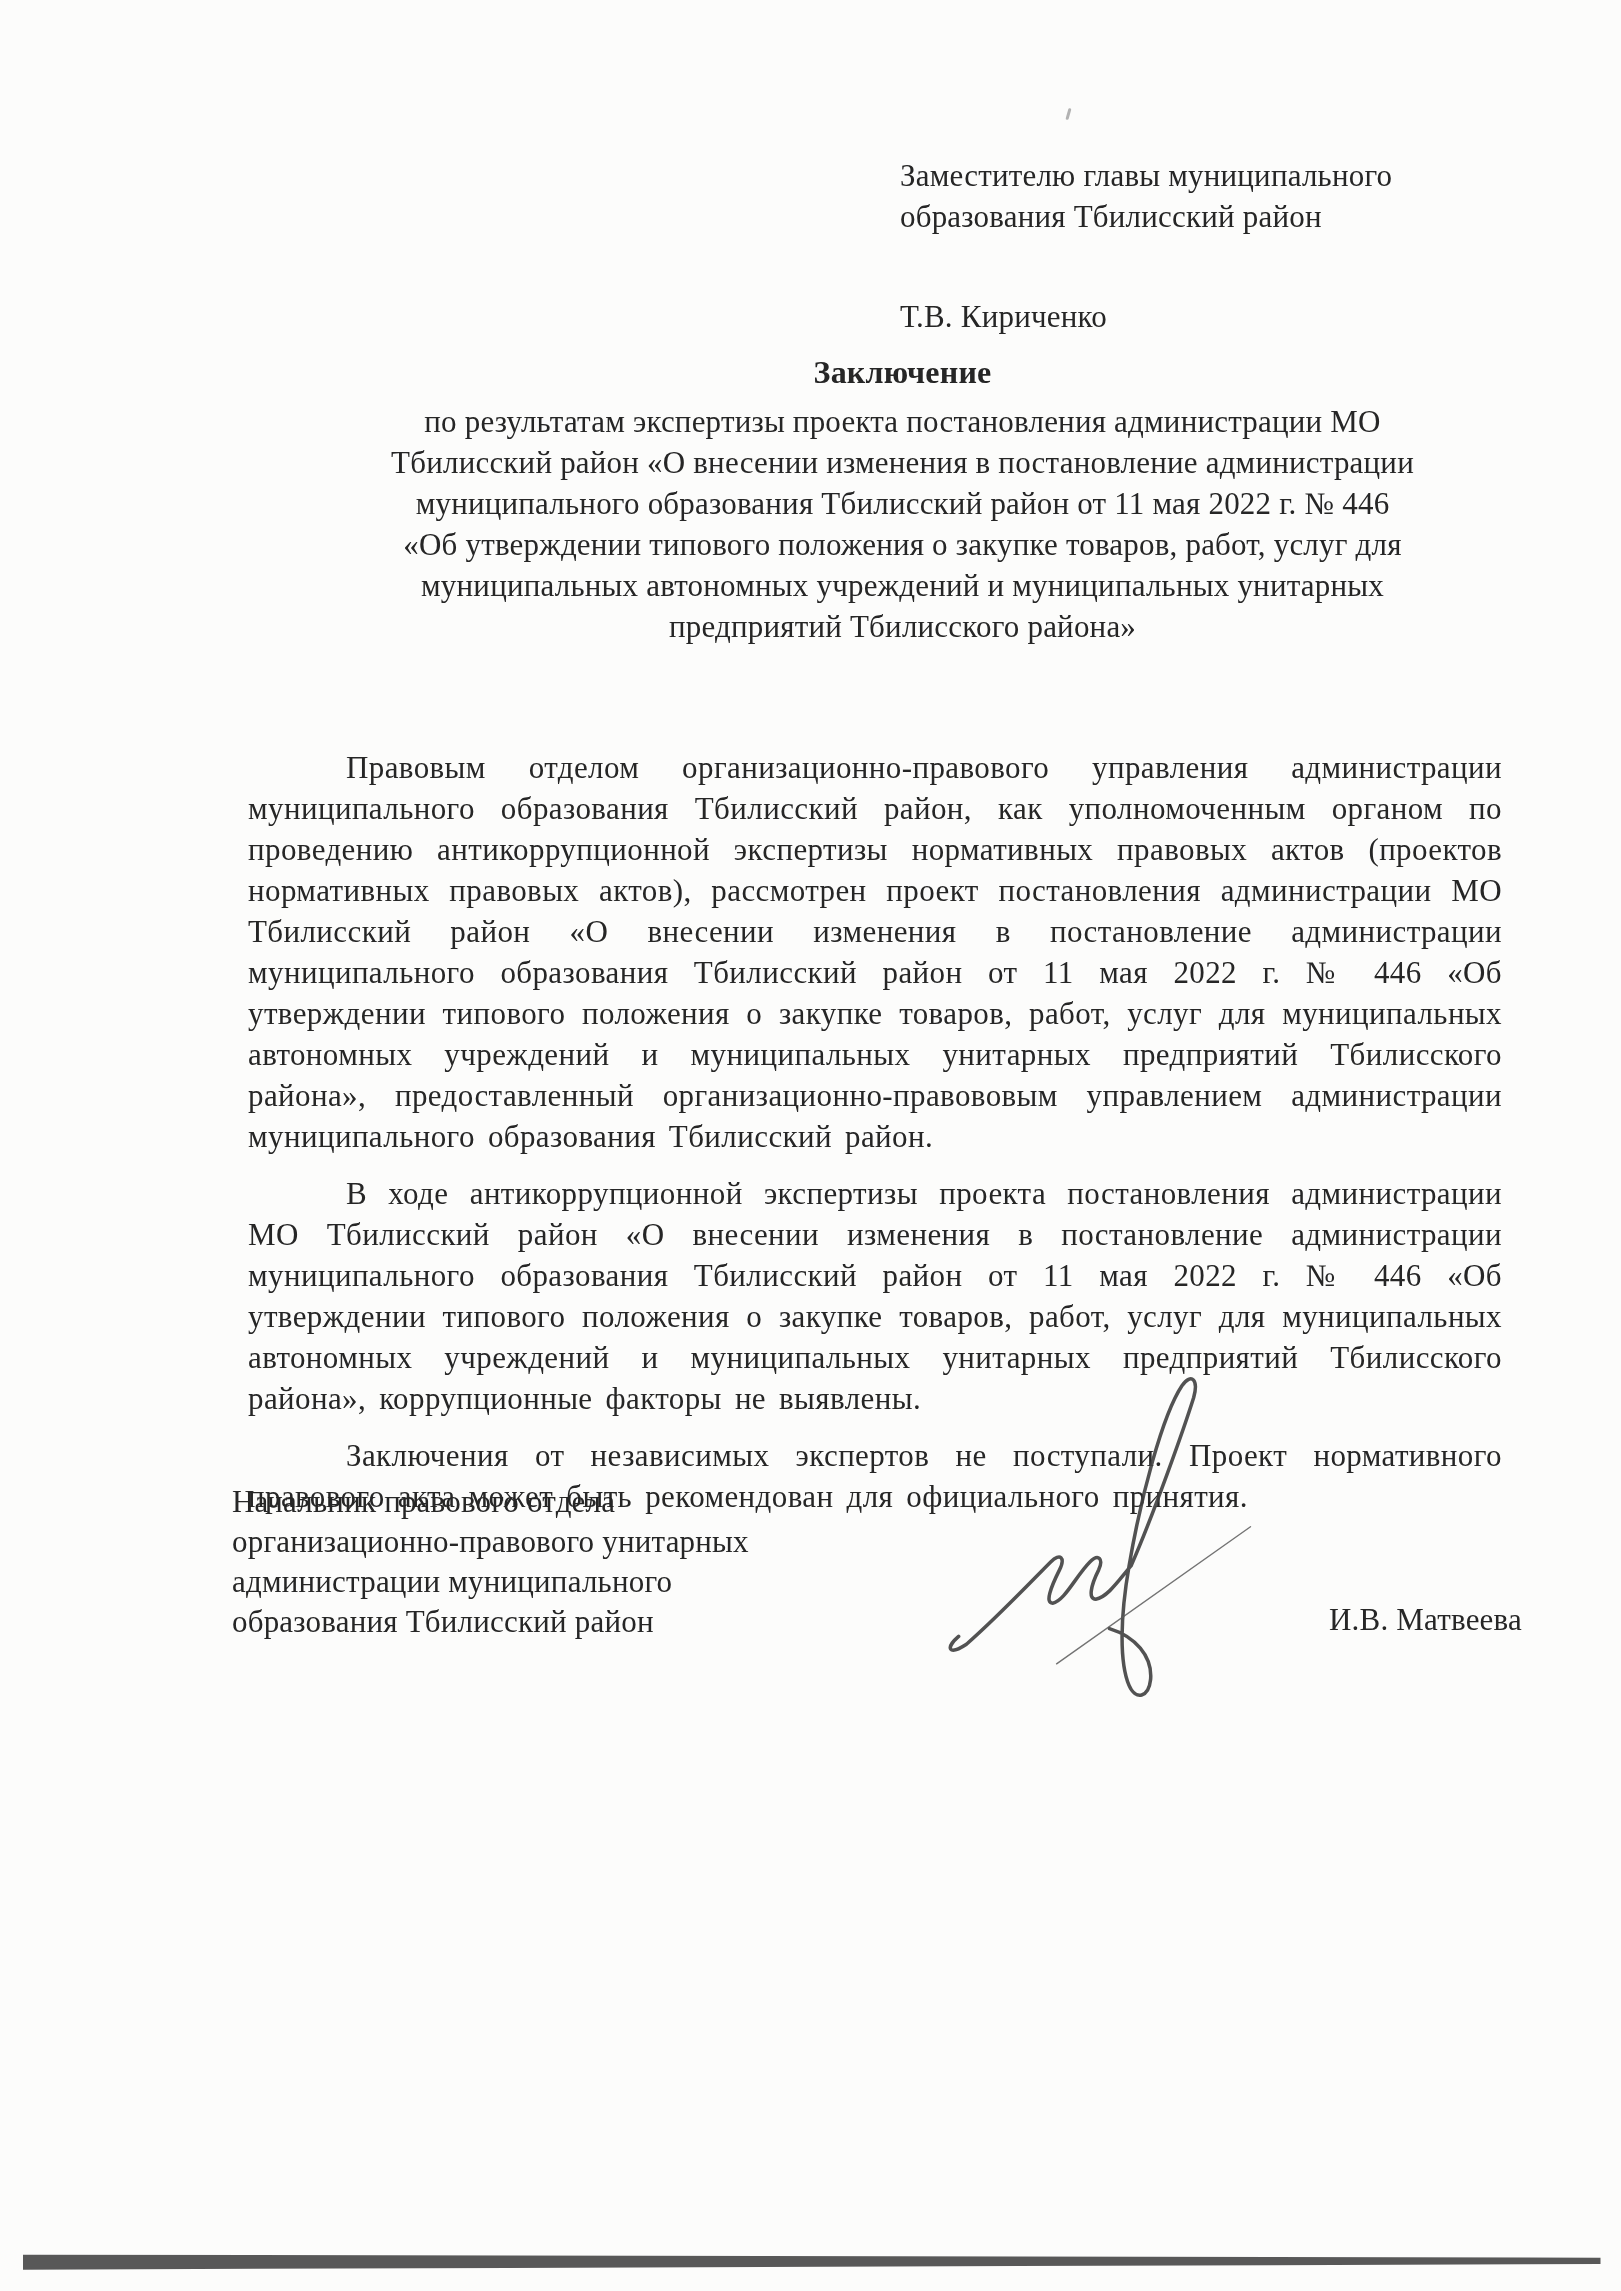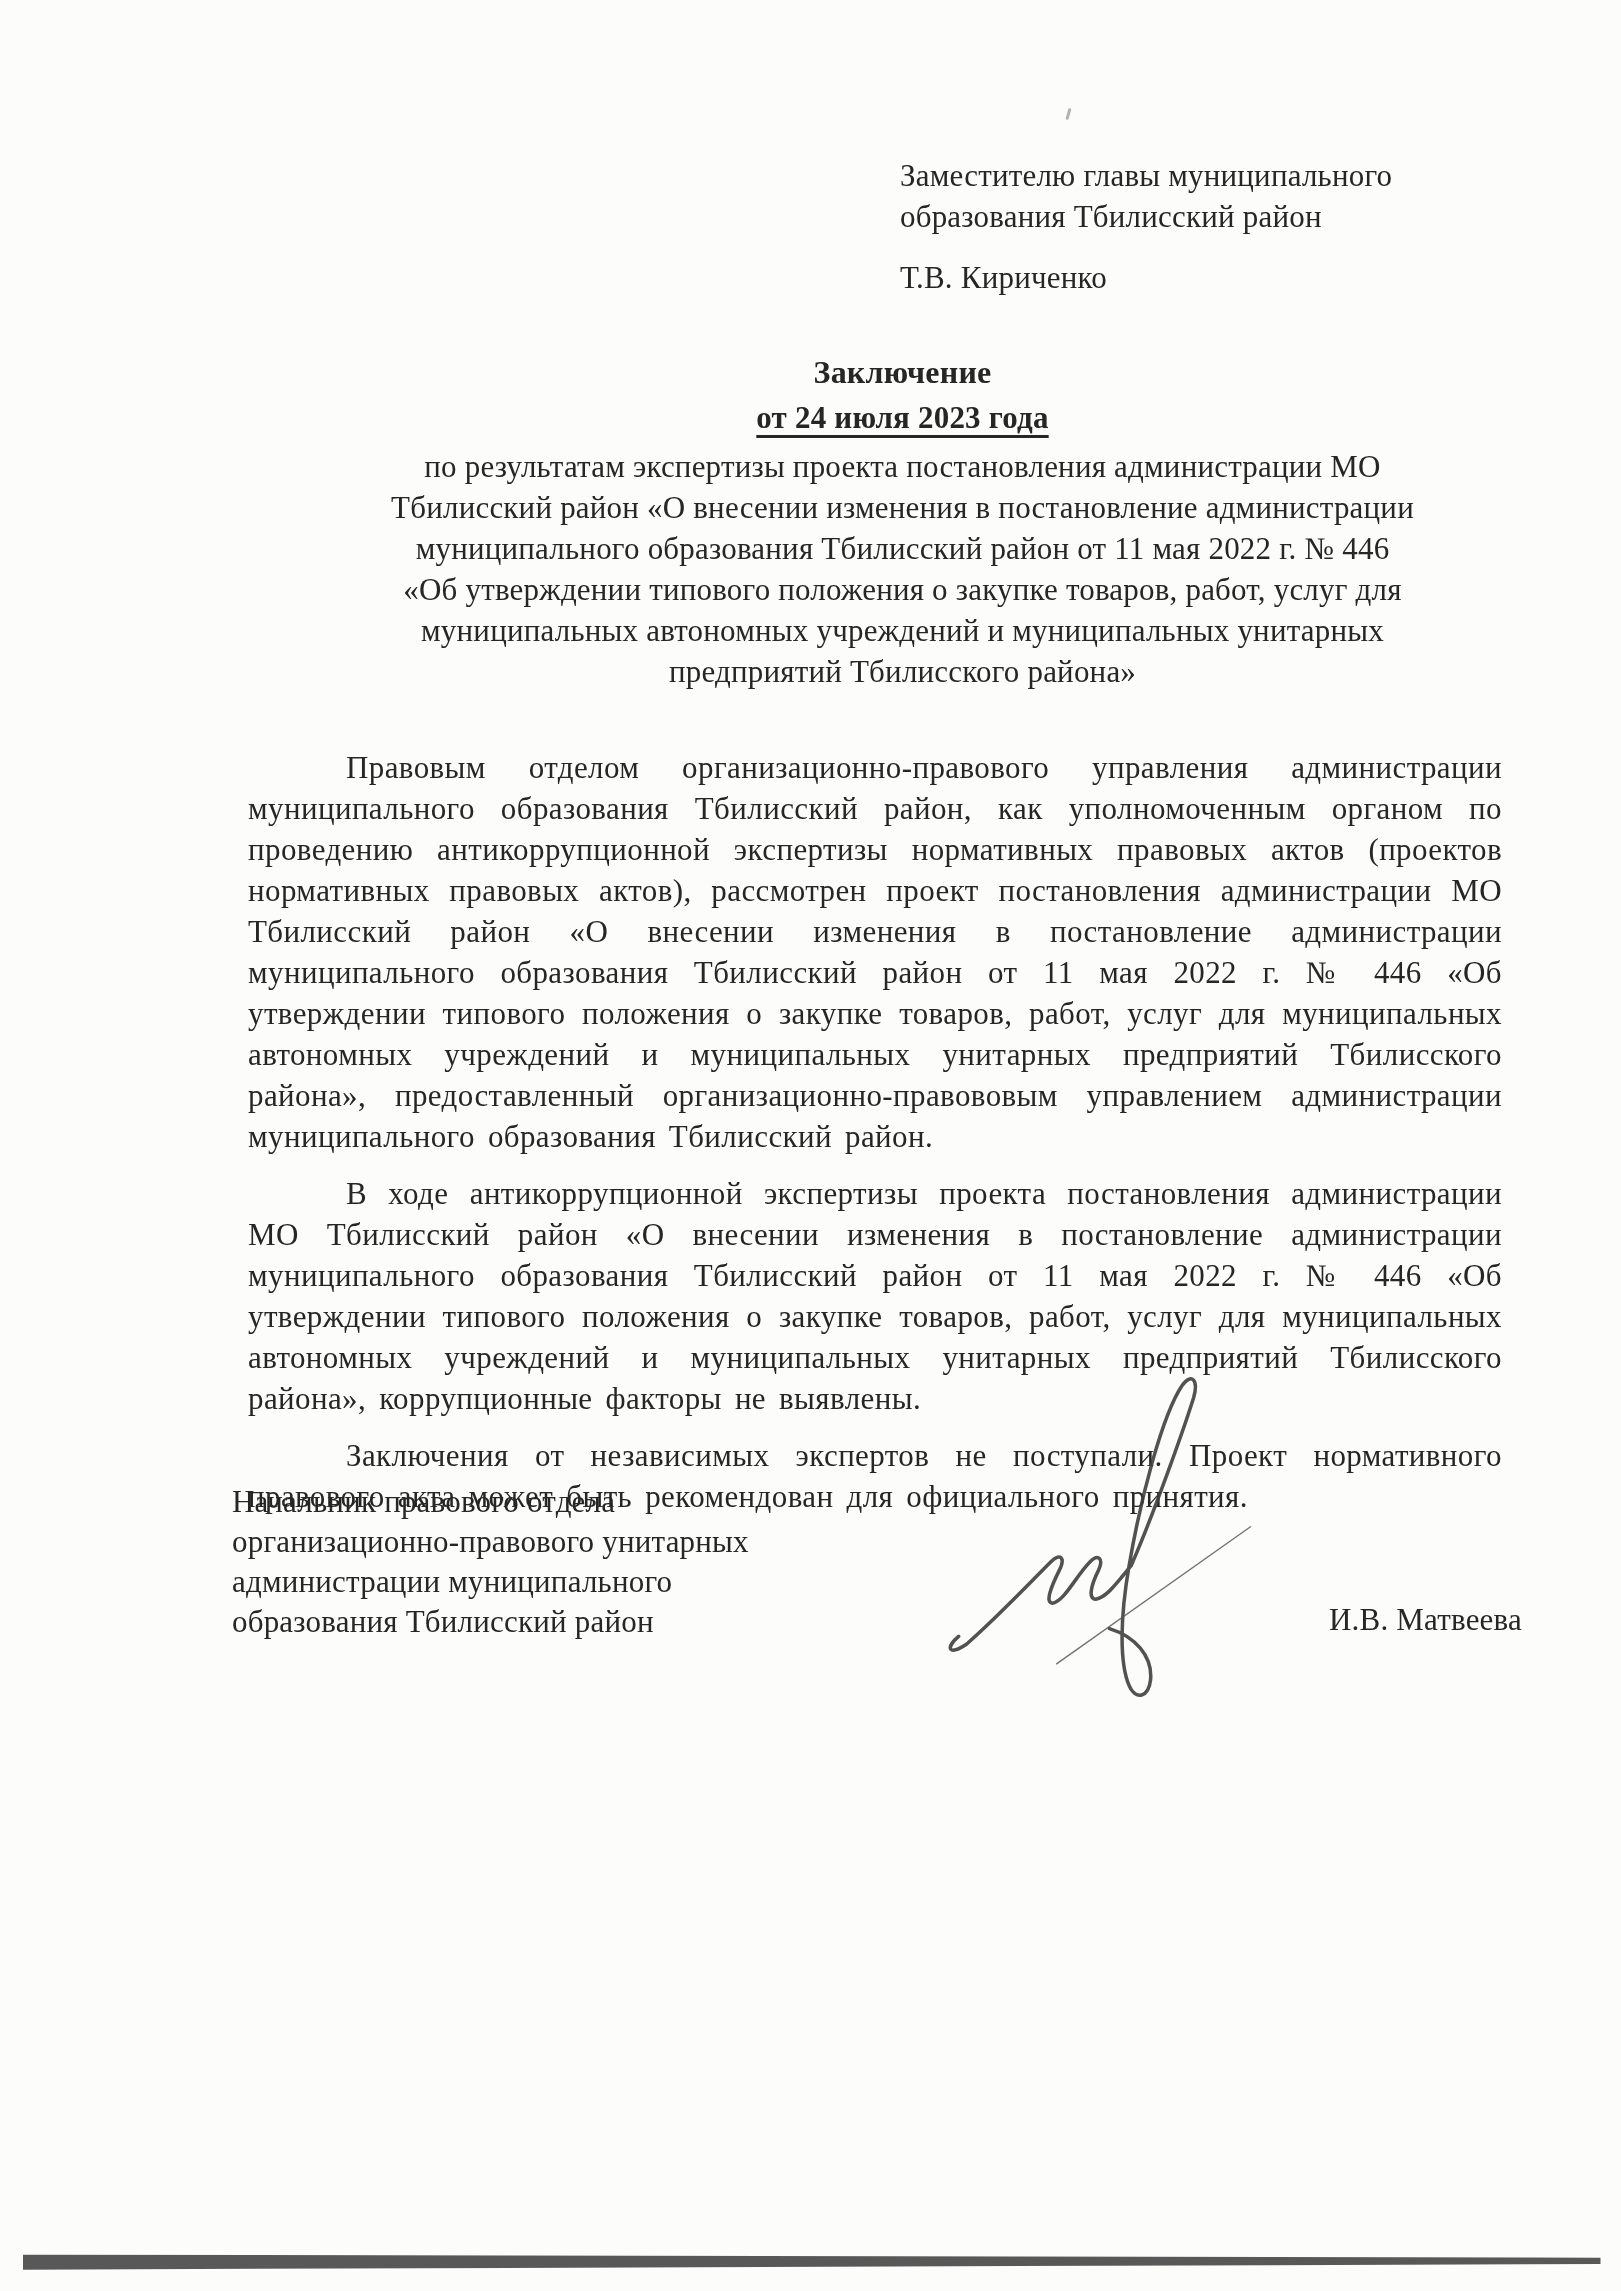--- a/index.html
+++ b/index.html
@@ -11,21 +11,21 @@
     color:#262626;
     overflow:hidden;
     padding-left:15px;
   }
   
   .addressee{
     position:absolute;left:900px;top:155px;
     font-size:31px;line-height:41px;
     letter-spacing:0.2px;
   }
-  .addressee-name{margin-top:20px;}
+  .addressee-name{margin-top:59px;}
 
   
   .title-block{
     position:absolute;left:232px;top:351px;width:1341px;
     text-align:center;
     font-size:31px;line-height:41px;
     letter-spacing:0.2px;
   }
   .title-heading{font-weight:bold;font-size:32px;line-height:43px;text-align:center;}
   .title-date{
@@ -81,21 +81,20 @@
   <div class="addressee">
     <div>
         <div>Заместителю главы муниципального</div>
         <div>образования Тбилисский район</div>
       </div>
     <div class="addressee-name">Т.В. Кириченко</div>
   </div>
 
   <div class="title-block">
     <div class="title-heading">Заключение</div>
-    <div class="title-date">от 24 июля 2023 года</div>
     <div class="title-subject">
         <div>по результатам экспертизы проекта постановления администрации МО</div>
         <div>Тбилисский район «О внесении изменения в постановление администрации</div>
         <div>муниципального образования Тбилисский район от 11 мая 2022 г. № 446</div>
         <div>«Об утверждении типового положения о закупке товаров, работ, услуг для</div>
         <div>муниципальных автономных учреждений и муниципальных унитарных</div>
         <div>предприятий Тбилисского района»</div>
       </div>
   </div>
 

